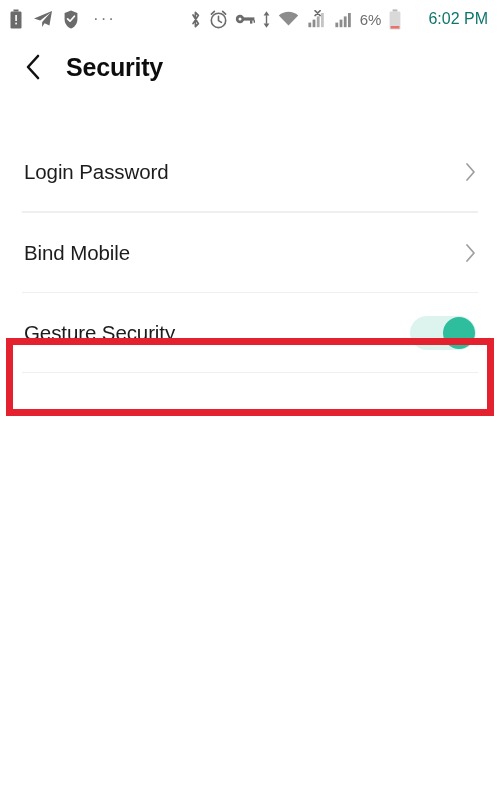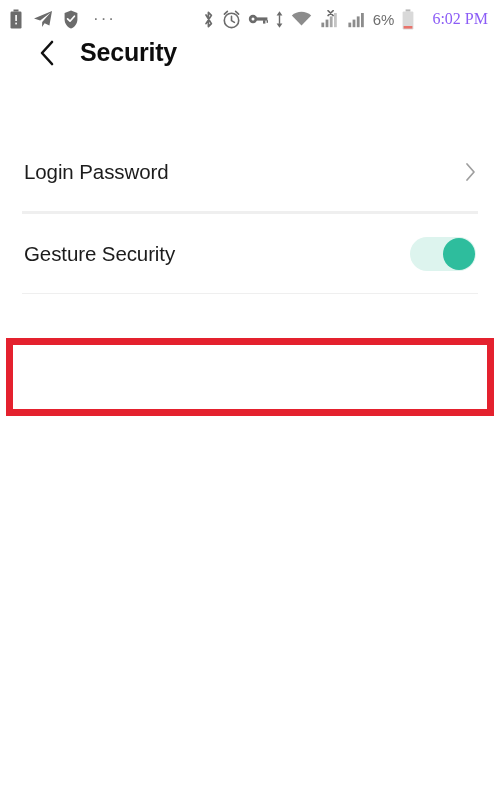--- a/index.html
+++ b/index.html
@@ -52,31 +52,32 @@
     font-family: "Liberation Sans", sans-serif;
   }
   .battery-pct {
     font-size: 15px;
     color: #6e6e6e;
     font-family: "Liberation Sans", sans-serif;
     margin-right: 1px;
   }
   .clock {
     font-size: 16px;
-    color: #8b5cf6;
-    font-family: Liberation Serif, serif;
-    margin-left: 11px;
+    color: #0f766e;
+    font-family: Liberation Sans, sans-serif;
+    margin-left: 20px;
     white-space: nowrap;
   }
 
   
   .header {
     height: 58px;
     display: flex;
-    padding-left: 38px;
+    align-items: center;
+    padding-left: 24px;
     box-sizing: border-box;
   }
   .back-btn {
     width: 26px;
     height: 30px;
     display: flex;
     align-items: center;
     justify-content: flex-start;
     cursor: pointer;
   }
@@ -287,20 +288,30 @@
         <svg width="11" height="20" viewBox="0 0 11 20">
           <path d="M2 2 L9 10 L2 18" stroke="#9e9e9e" stroke-width="1.7" fill="none" stroke-linecap="round" stroke-linejoin="round"></path>
         </svg>
       </span>
     </span>
   </div>
   <div class="divider"></div>
 
   <div class="divider"></div>
 
+  <div class="row">
+    <span class="row-label">Bind Mobile</span>
+    <span class="row-right">
+      <span class="chevron">
+        <svg width="11" height="20" viewBox="0 0 11 20">
+          <path d="M2 2 L9 10 L2 18" stroke="#9e9e9e" stroke-width="1.7" fill="none" stroke-linecap="round" stroke-linejoin="round"></path>
+        </svg>
+      </span>
+    </span>
+  </div>
   <div class="divider"></div>
 
   <div class="row">
     <span class="row-label">Gesture Security</span>
     <span class="row-right">
       <span class="toggle">
         <span class="toggle-thumb"></span>
       </span>
     </span>
   </div>

